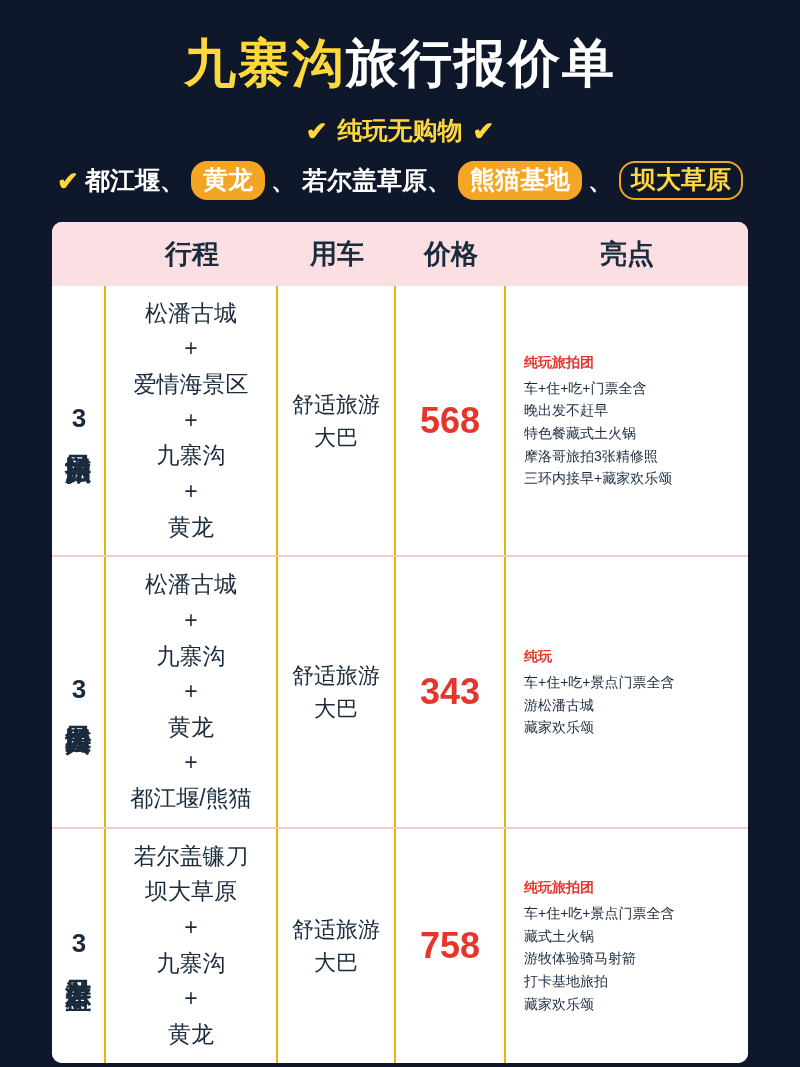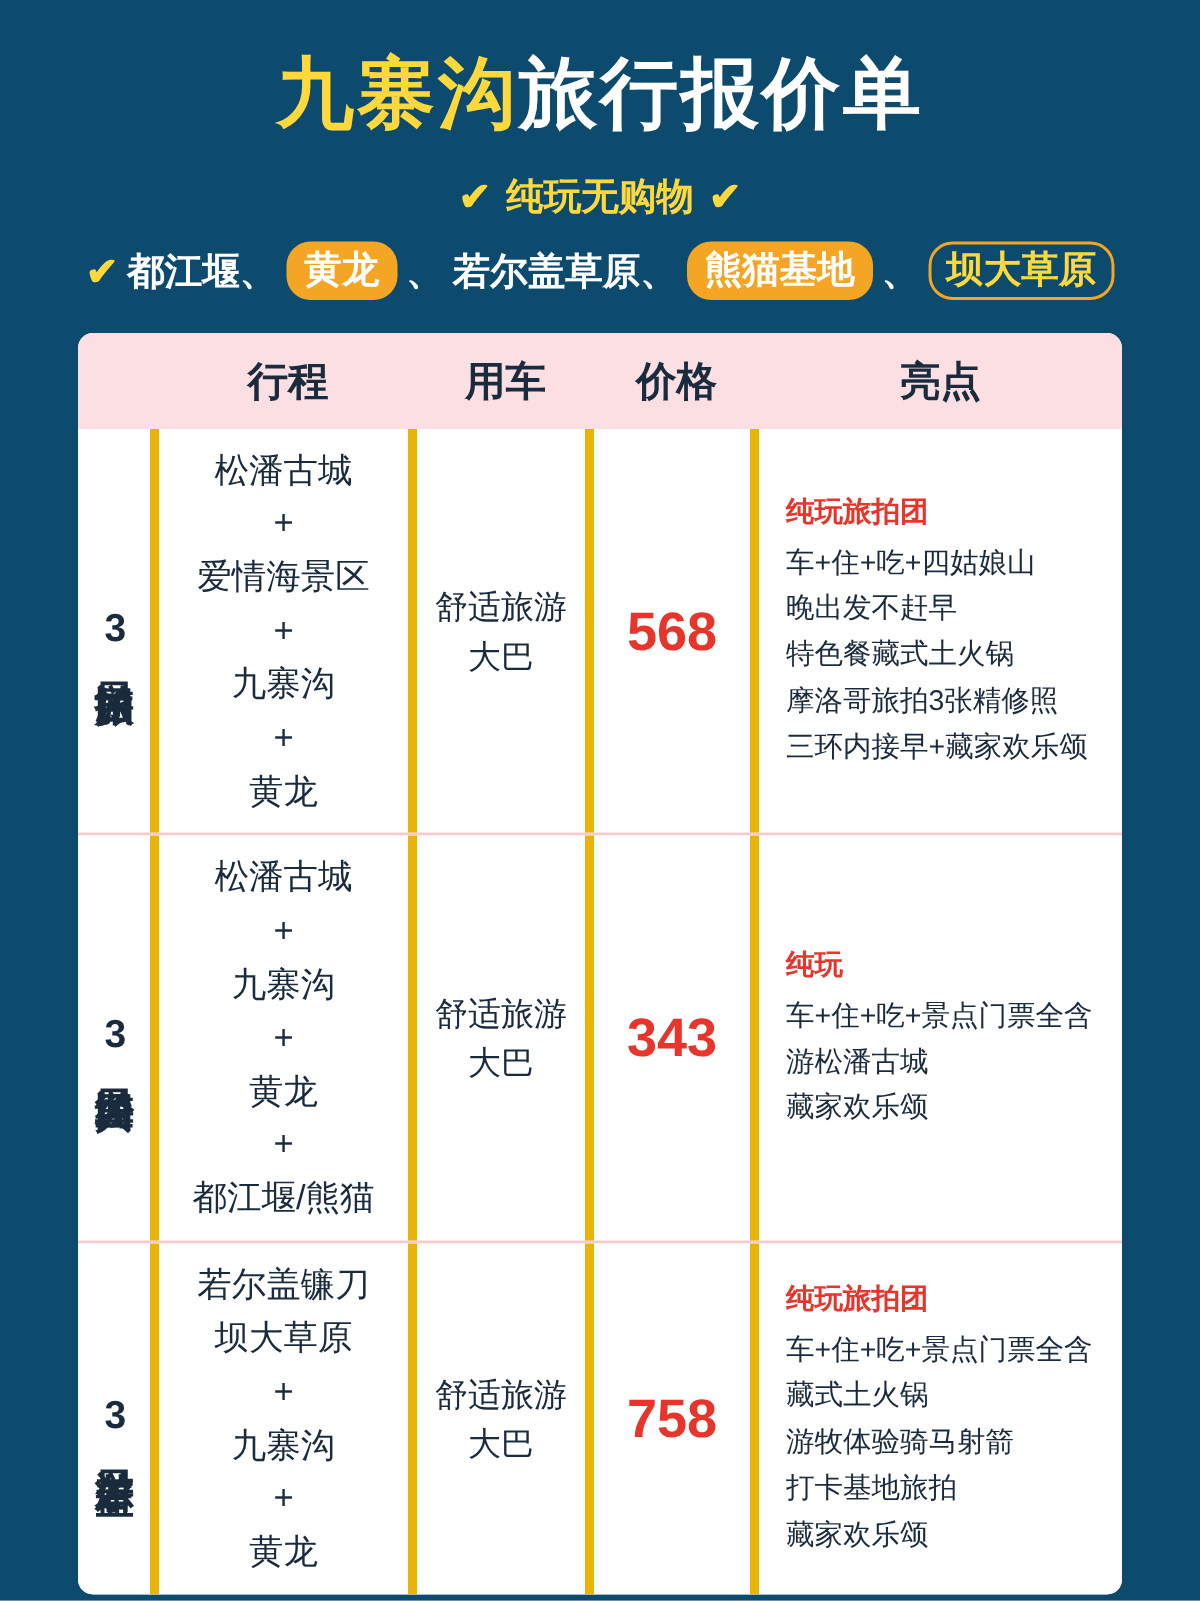--- a/index.html
+++ b/index.html
@@ -10,21 +10,21 @@
     width: 800px;
     height: 1067px;
     background: #2e4866;
     font-family: "Liberation Sans", sans-serif;
     overflow: hidden;
   }
   .poster {
     position: relative;
     width: 800px;
     height: 1067px;
-    background: #0c4a6e;
+    background: #0f172a;
     box-sizing: border-box;
     padding: 0 28px;
   }
 
   
   .title-wrap {
     text-align: center;
     padding-top: 34px;
   }
   .title {
@@ -122,21 +122,21 @@
   .trow:last-child { border-bottom: none; }
 
   .cell {
     box-sizing: border-box;
     display: flex;
     align-items: center;
     justify-content: center;
     padding: 10px 4px;
     color: #1b2b3e;
   }
-  .cell.bordered-r { border-right: 6px solid #eab308; }
+  .cell.bordered-r { border-right: 2px solid #eab308; }
 
   .days {
     font-size: 26px;
     font-weight: bold;
     line-height: 1.22;
     writing-mode: vertical-rl;
     text-orientation: upright;
     letter-spacing: 1px;
   }
   .route {
@@ -154,21 +154,21 @@
   .price {
     font-size: 36px;
     font-weight: bold;
     color: #e8352c;
     text-align: center;
   }
   .high {
     display: block;
     width: 100%;
     padding-left: 14px;
-    font-size: 19px;
+    font-size: 14px;
     line-height: 1.62;
     text-align: left;
   }
   .high .tag {
     color: #e8352c;
     font-weight: bold;
     display: block;
     margin-bottom: 3px;
   }
   .high .li { display: block; color: #1b2b3e; }
@@ -231,21 +231,21 @@
       <div class="cell col-c bordered-r">
         <span class="bus">舒适旅游
 大巴</span>
       </div>
       <div class="cell col-d bordered-r">
         <span class="price">568</span>
       </div>
       <div class="cell col-e high-cell">
         <span class="high">
           <span class="tag">纯玩旅拍团</span>
-          <span class="li">车+住+吃+四姑娘山</span>
+          <span class="li">车+住+吃+门票全含</span>
           <span class="li">晚出发不赶早</span>
           <span class="li">特色餐藏式土火锅</span>
           <span class="li">摩洛哥旅拍3张精修照</span>
           <span class="li">三环内接早+藏家欢乐颂</span>
         </span>
       </div>
     </div>
 
     <div class="trow">
       <div class="cell col-a bordered-r">

